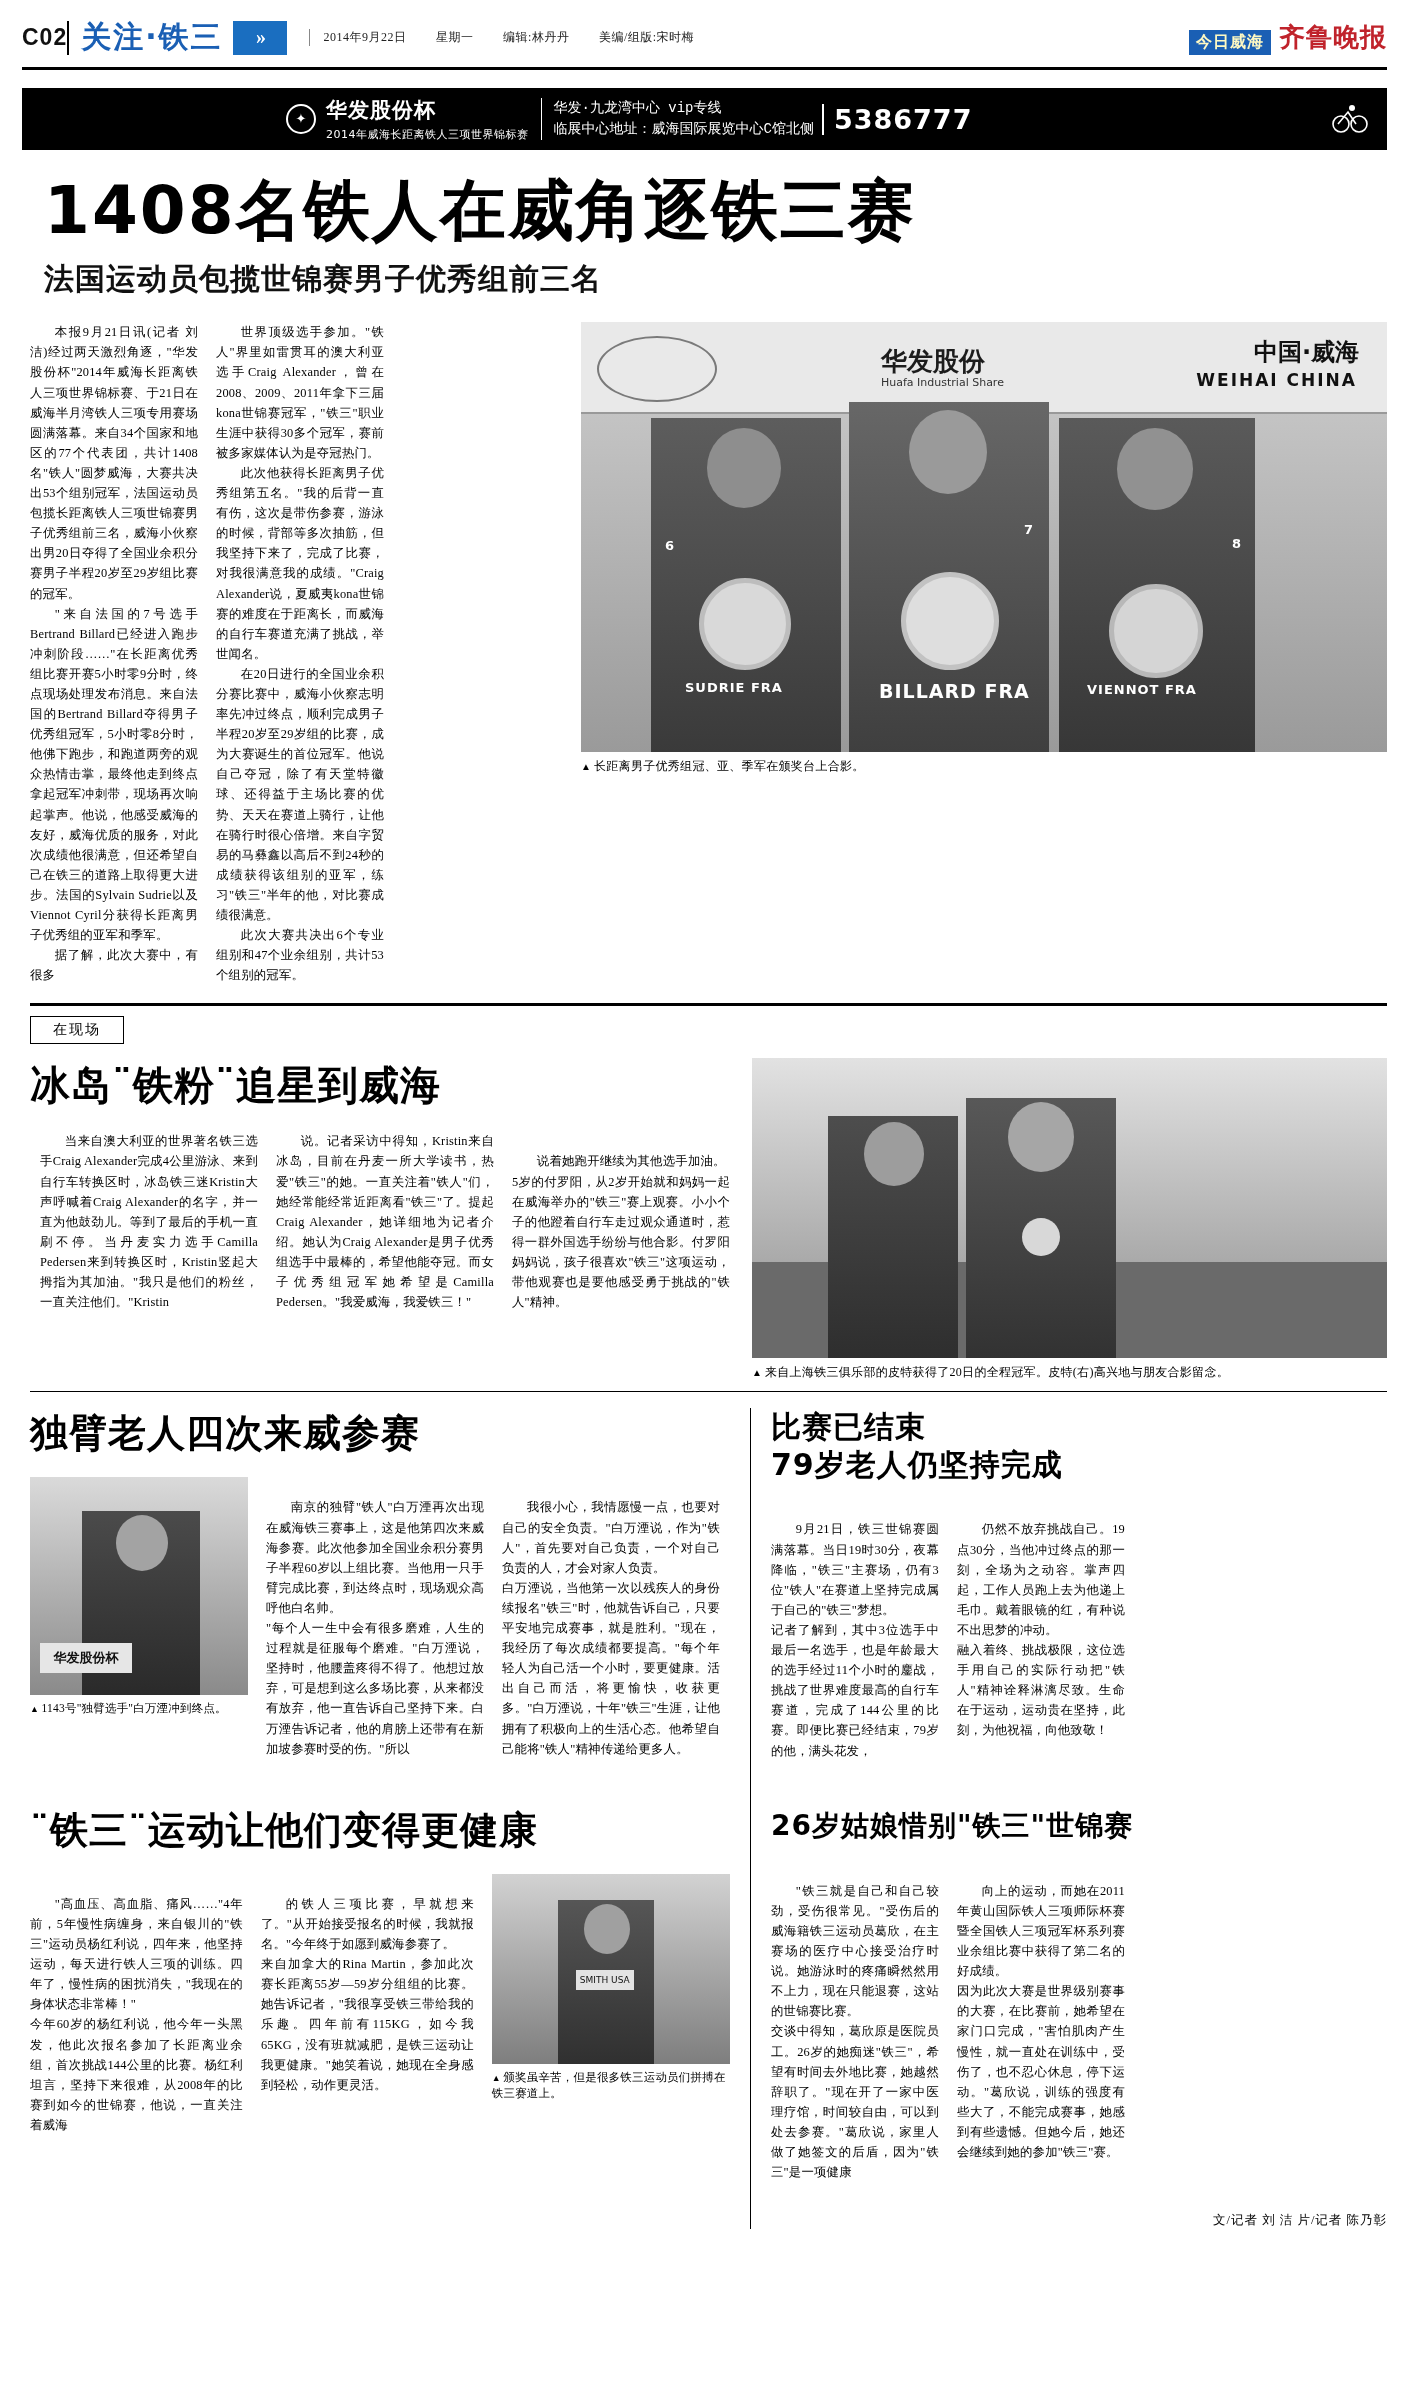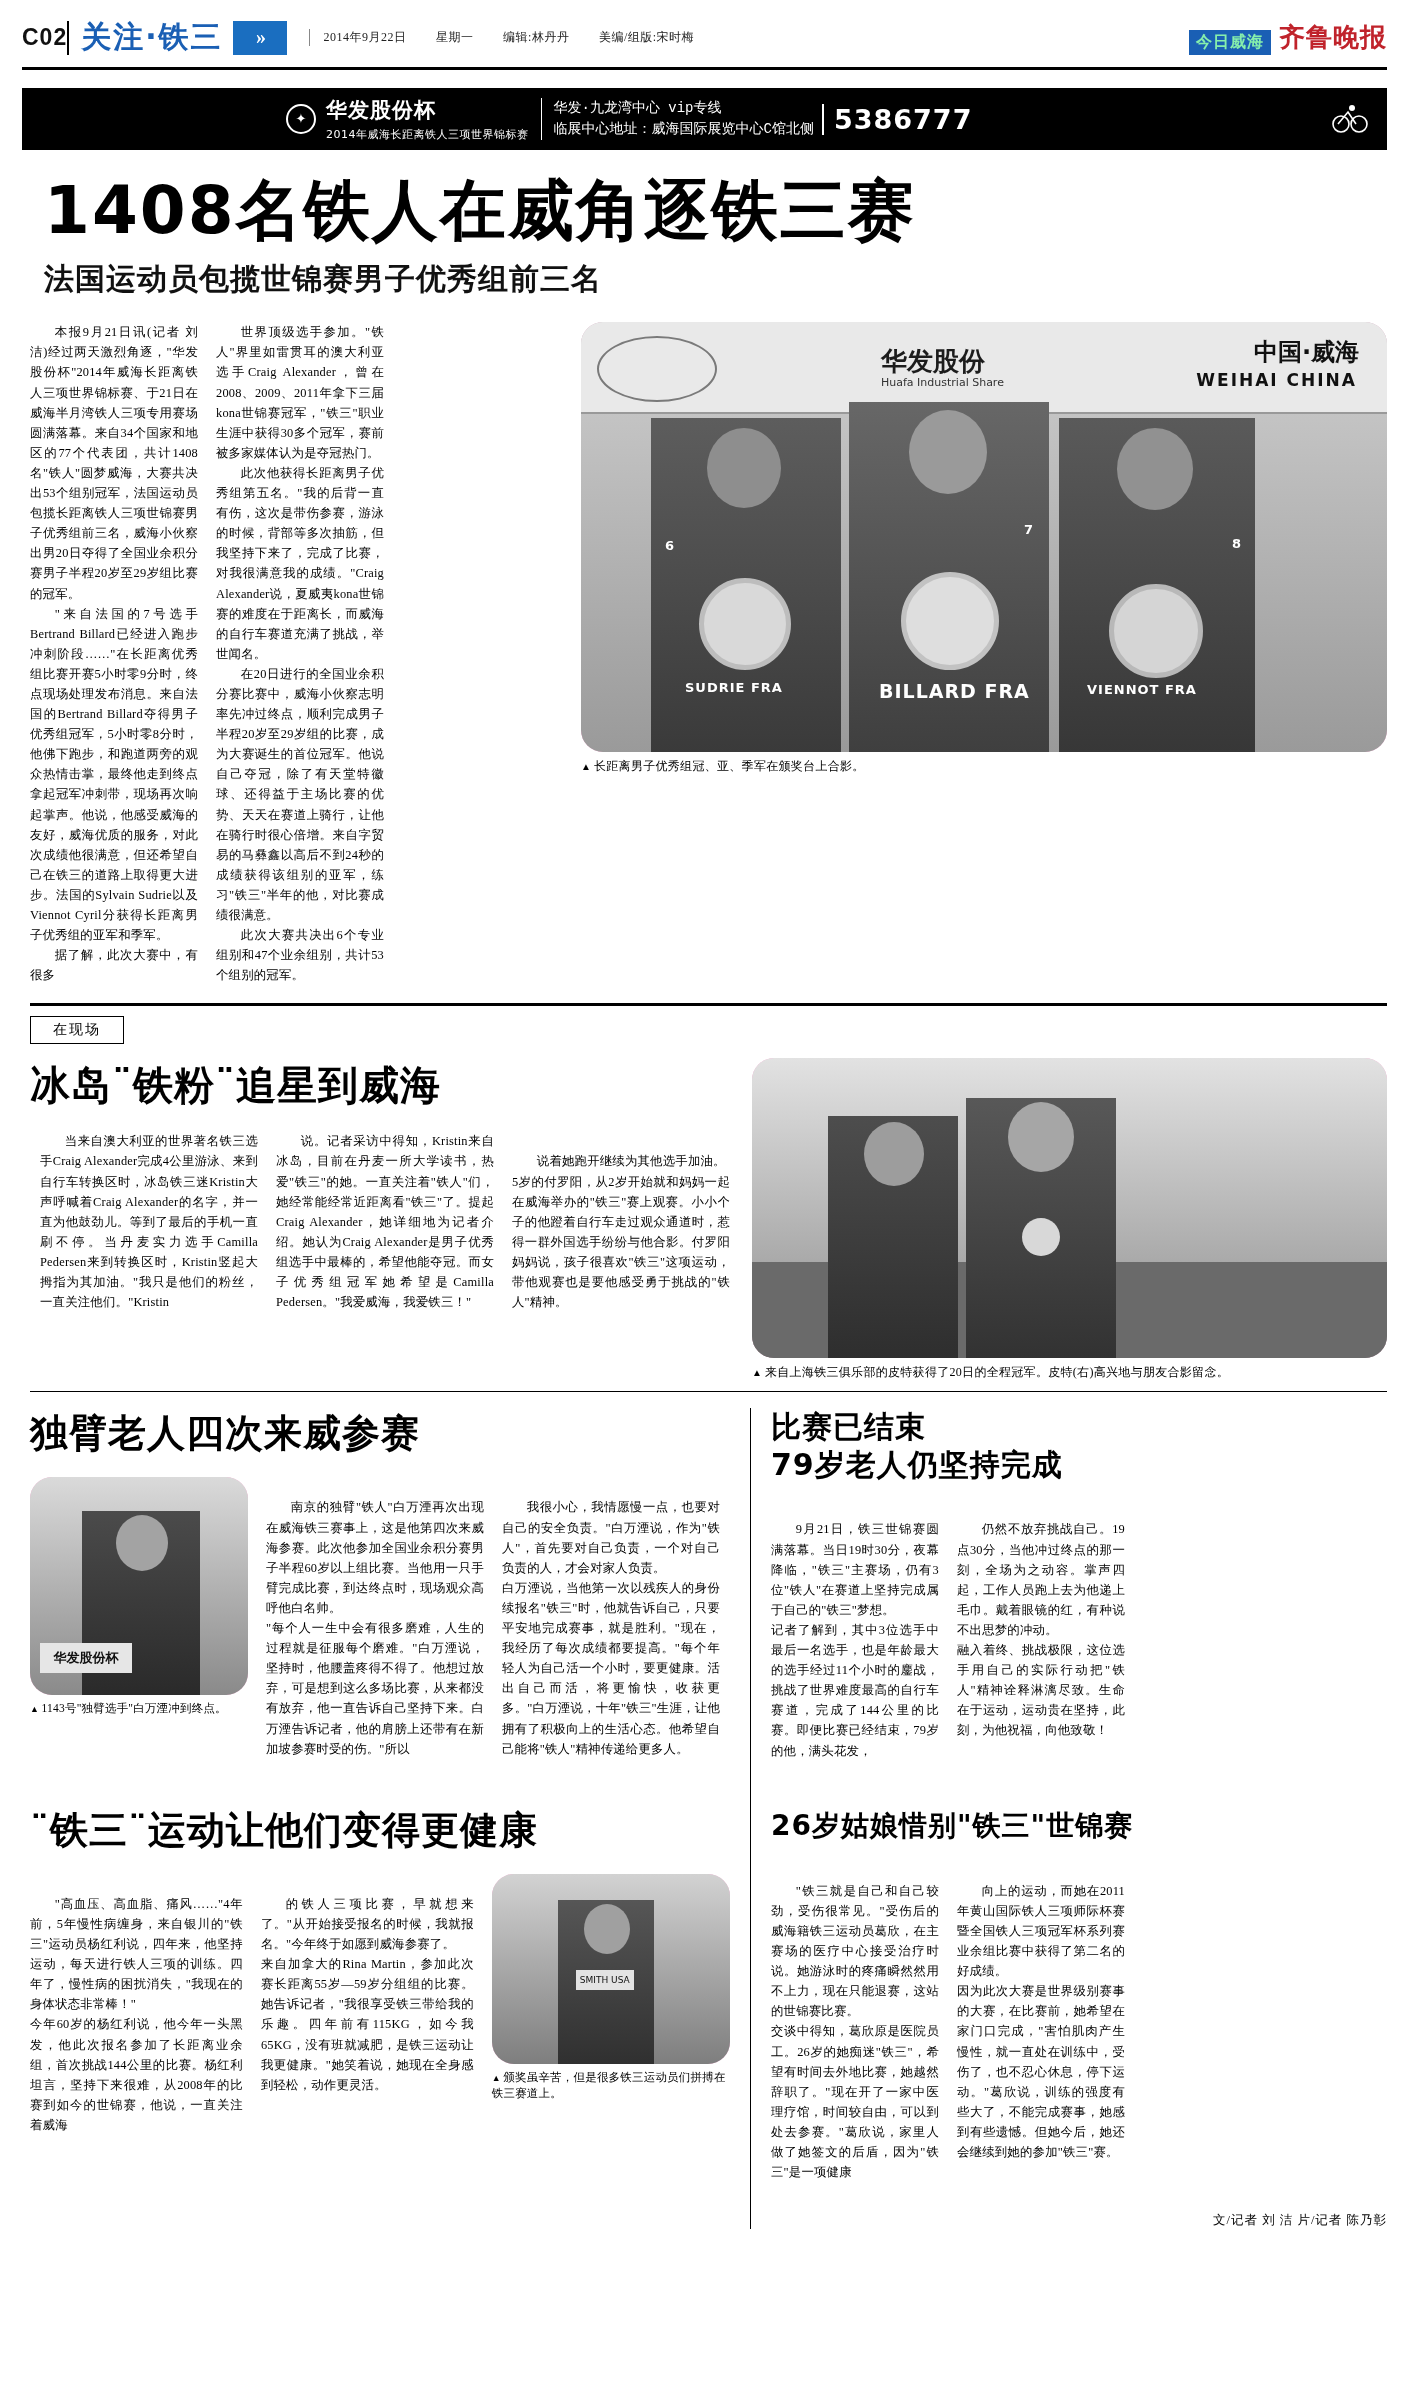--- a/index.html
+++ b/index.html
@@ -73,21 +73,21 @@
   }
   .masthead-meta span { margin-right: 26px; }
   .masthead-right {
     margin-left: auto;
     display: flex;
     align-items: flex-end;
     gap: 8px;
   }
   .brand-blue {
     background: #1a5fb4;
-    color: #86efac;
+    color: #fef9c3;
     font-size: 16px;
     font-weight: bold;
     padding: 2px 7px;
     letter-spacing: 1px;
     font-family: Liberation Serif, serif;
   }
   .brand-red {
     color: #c0232b;
     font-size: 26px;
     font-weight: bold;
@@ -174,21 +174,20 @@
   .col p { margin: 0 0 0 0; text-indent: 2em; }
   .lead-photo {
     flex: 1;
     display: flex;
     flex-direction: column;
   }
   .photo {
     background: #f9a8d4;
     position: relative;
     overflow: hidden;
-    border-radius: 22px;
   }
   .caption {
     font-size: 12px;
     margin-top: 6px;
     letter-spacing: 0.3px;
   }
   .caption::before { content: "▲ "; font-size: 10px; }
 
   
   .ph-sky { position:absolute; inset:0; background: linear-gradient(#dcdcdc,#b5b5b5); }

